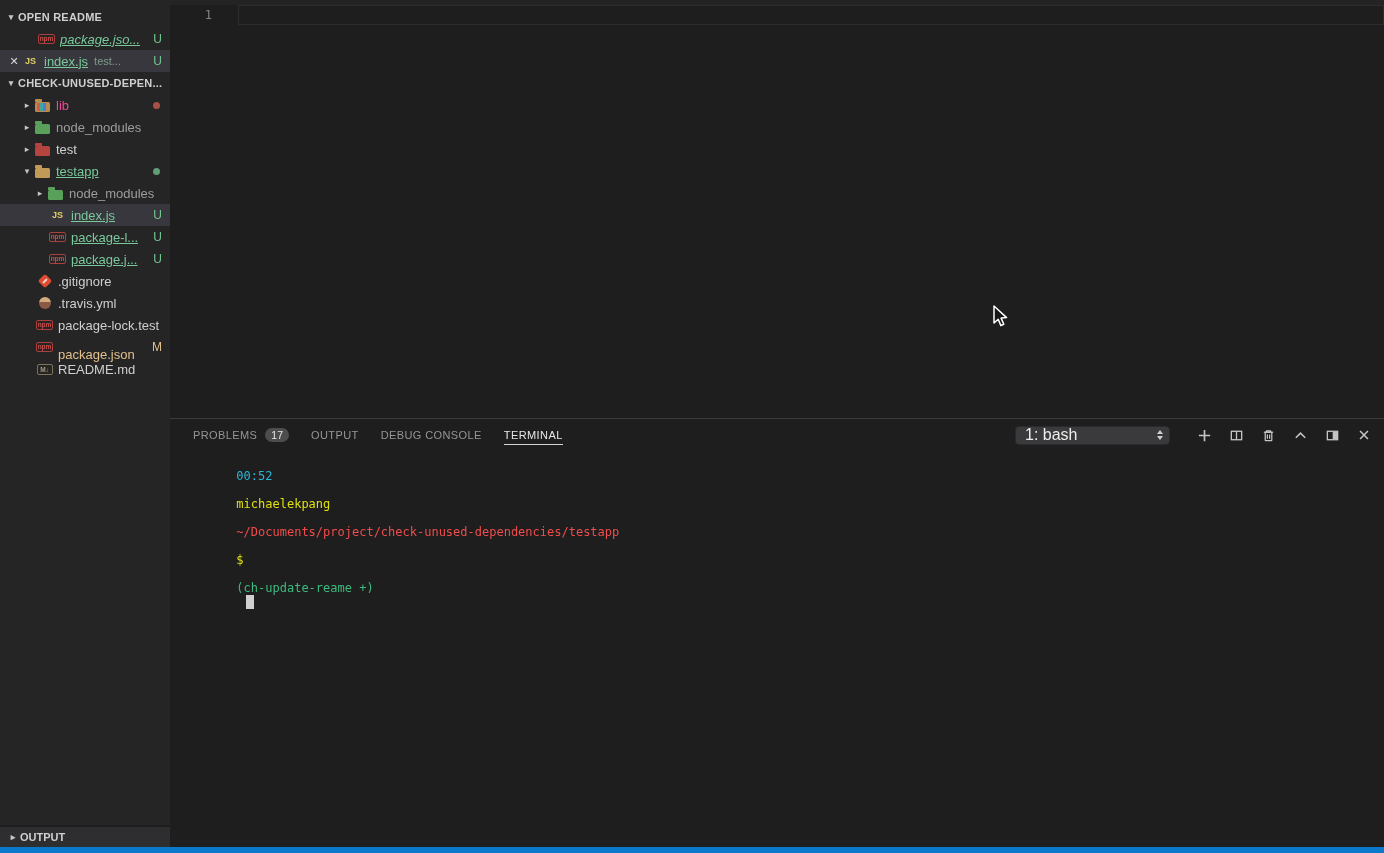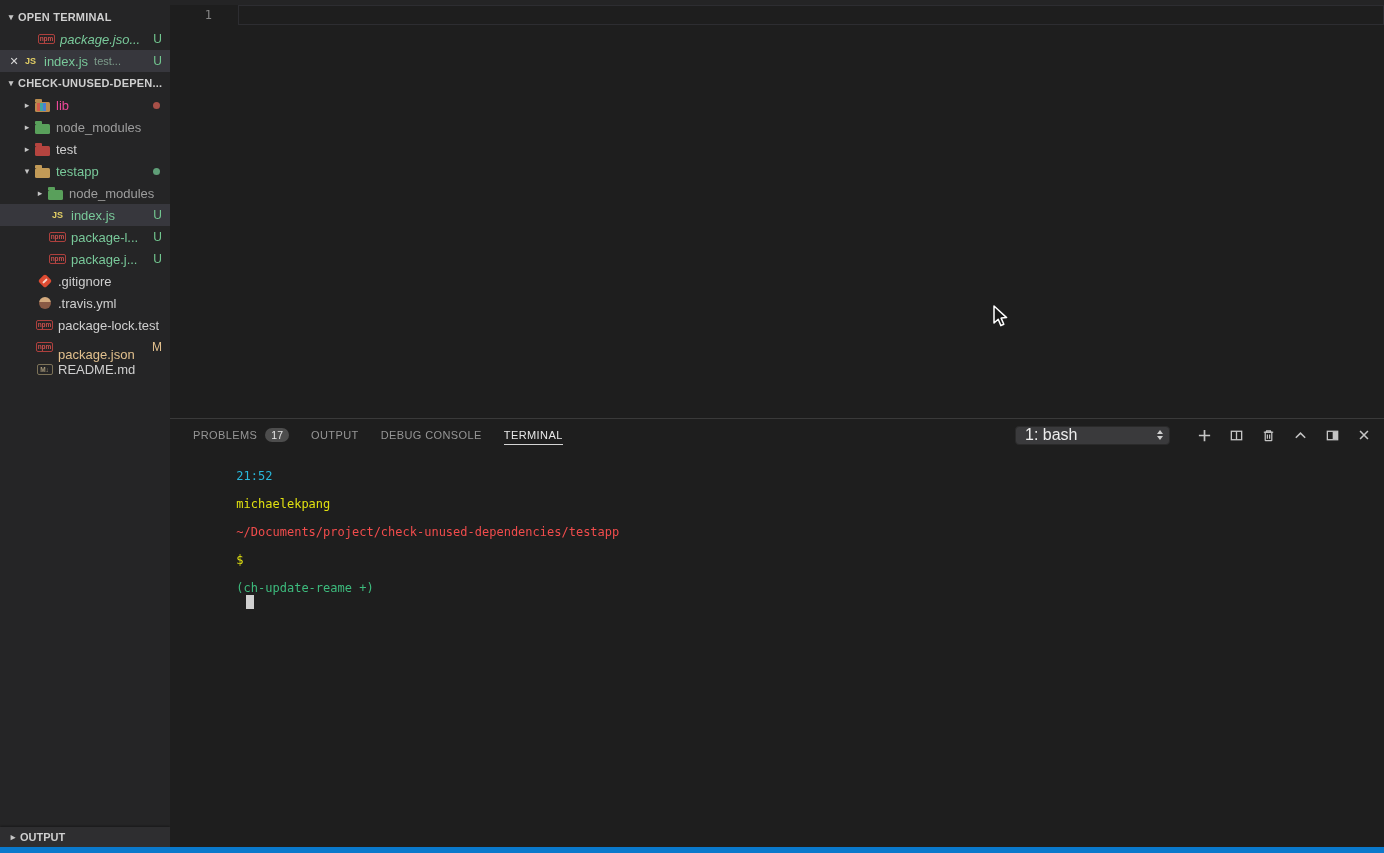--- a/index.html
+++ b/index.html
@@ -15,21 +15,21 @@
                  letter-spacing:.2px; }
   .sect-header .twisty { margin-left:4px; }
   .row { position:absolute; left:0; width:100%; height:22px; display:flex;
          align-items:center; font-size:13px; color:#cccccc; white-space:nowrap; }
   .row.selected { background:#37373d; }
   .twisty { width:14px; flex:none; text-align:center; font-size:9px; color:#c5c5c5; }
   .slot { width:16px; flex:none; }
   .icon { width:17px; height:16px; flex:none; margin-right:5px; display:flex;
           align-items:center; justify-content:center; position:relative; }
   .label { overflow:hidden; text-overflow:clip; }
-  .c-green { color:#79c99a; } .c-gray { color:#9d9d9d; } .c-white { color:#cfcfcf; }
+  .c-green { color:#79c99a;text-decoration:underline; } .c-gray { color:#9d9d9d; } .c-white { color:#cfcfcf; }
   .c-red { color:#ec4899;text-align:center; } .c-tan { color:#e2c08d;margin-top:14px; }
   .italic { font-style:italic; }
   .desc { color:#7d9c8b; font-size:11px; margin-left:6px; }
   .badge { position:absolute; right:8px; font-size:12px; }
   .badge.u { color:#73c991; } .badge.m { color:#e2c08d; }
   .dot { position:absolute; right:10px; top:8px; width:7px; height:7px; border-radius:50%; }
   .dot.red { background:#a85048; } .dot.green { background:#5f9e77; }
   .close-x { width:16px; flex:none; color:#d8d8d8; font-size:11px; text-align:center; cursor:pointer; }
 
   
@@ -100,21 +100,21 @@
 </style>
 </head>
 <body>
 
 <div class="app">
 
   <aside class="sidebar">
 
     <div class="sect-header" style="top:6px">
       <span class="twisty">▾</span>
-      <span>OPEN TERMINAL</span>
+      <span>OPEN README</span>
     </div>
 
     <div class="row" style="top:28px">
       <span class="slot"></span>
       <span class="slot" style="width:22px"></span>
       <span class="icon">
           <span class="npmfile">npm</span>
         </span>
       <span class="label c-green italic">package.jso...</span>
       <span class="badge u">U</span>
@@ -313,21 +313,21 @@
           </svg>
       </span>
       <span class="aicon">
         <svg width="14" height="14" viewBox="0 0 16 16">
             <path d="M3.5 3.5l9 9M12.5 3.5l-9 9" stroke="#c5c5c5" stroke-width="1.8"></path>
           </svg>
       </span>
     </div>
 
     <div class="termline">
-      <span class="t-cyan">21:52</span>
+      <span class="t-cyan">00:52</span>
       <span> </span>
       <span class="t-yellow">michaelekpang</span>
       <span> </span>
       <span class="t-red">~/Documents/project/check-unused-dependencies/testapp</span>
       <span> </span>
       <span class="t-yellow">$</span>
       <span>  </span>
       <span class="t-green">(ch-update-reame +)</span>
       <span class="cursor-block"></span>
     </div>

